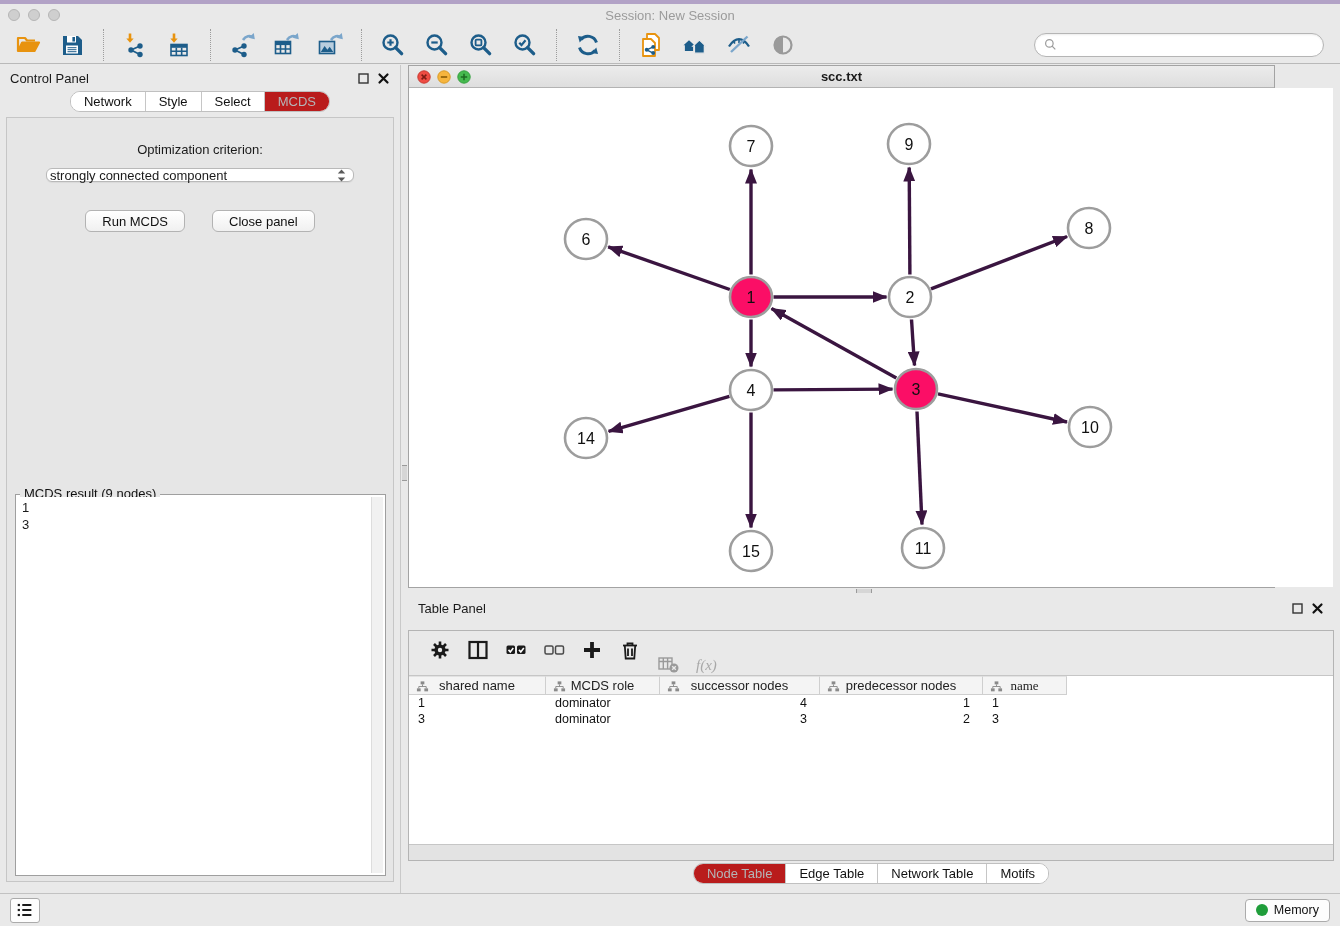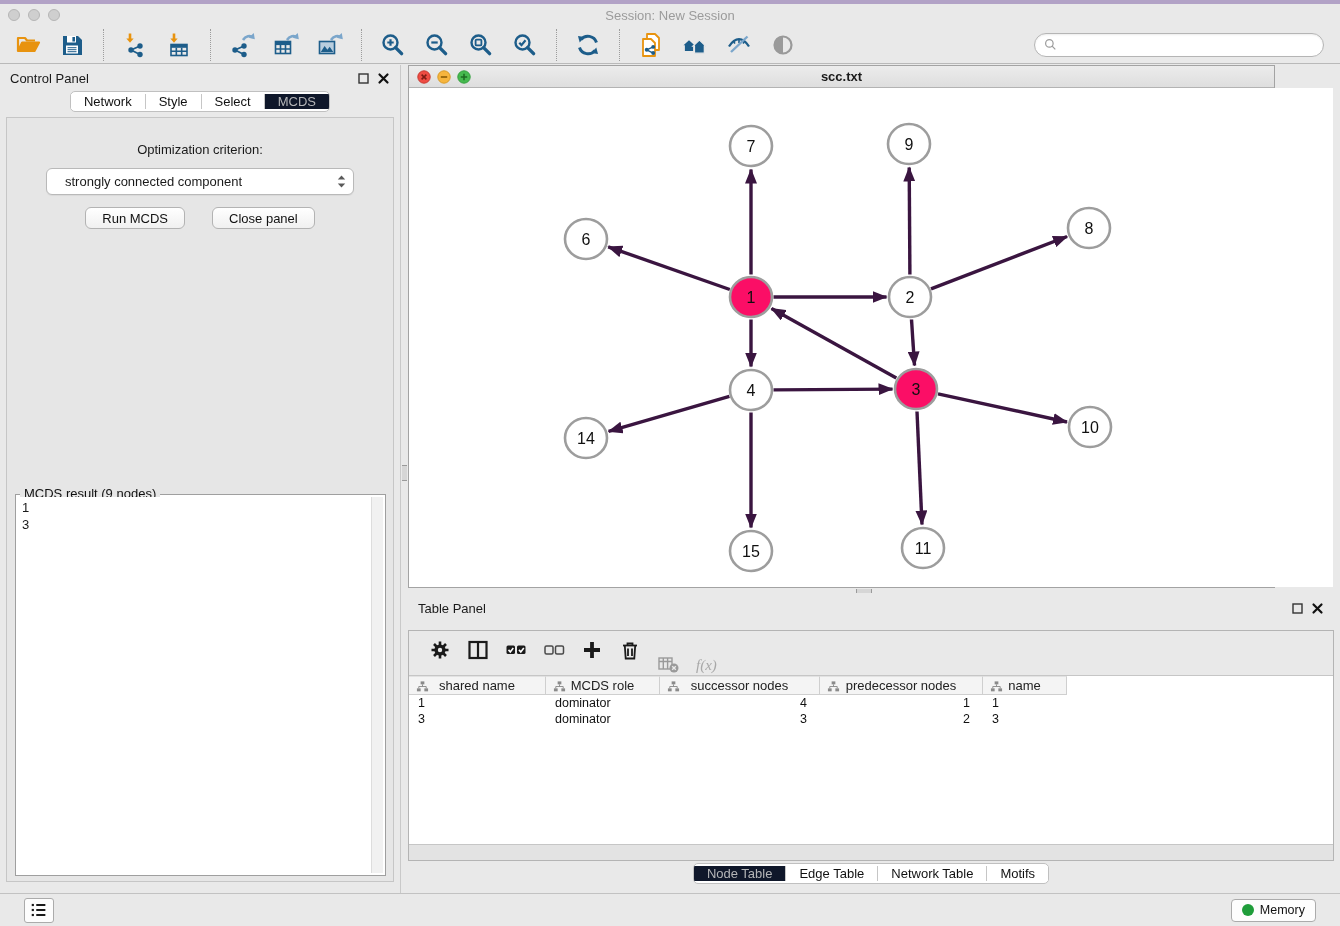--- a/index.html
+++ b/index.html
@@ -24,30 +24,30 @@
   .search-wrap svg { width:15px; height:15px; flex:none; }
   .search-wrap input { border:none; outline:none; background:transparent; flex:1; margin-left:5px; font-size:13px; font-family:"Liberation Sans", sans-serif; }
 
   
   .control-panel { position:absolute; left:0; top:65px; width:400px; height:828px; background:#e9e9e9; }
   .cp-header { position:relative; height:26px; display:flex; align-items:center; padding:0 10px; }
   .panel-title { font-size:13px; color:#1a1a1a; }
   .panel-btns { margin-left:auto; display:flex; align-items:center; gap:7px; }
   .panel-btns svg { width:13px; height:13px; cursor:pointer; }
   .cp-tabs, .tp-tabs { display:flex; justify-content:center; }
-  .seg { display:flex; border:1px solid #c0c0c0; border-radius:5px; overflow:hidden; background:#fff; height:21px;align-items:center; }
+  .seg { display:flex; border:1px solid #c0c0c0; border-radius:10px; overflow:hidden; background:#fff; height:21px; }
   .seg-tab { padding:0 13px; display:flex; align-items:center; font-size:13px; background:#fff; color:#111; cursor:pointer; white-space:nowrap; }
   .seg-tab + .seg-tab { border-left:1px solid #c6c6c6; }
-  .seg-tab.active { background:#0f172a; color:#b4b5b7; }
+  .seg-tab.active { background:#b91c1c; color:#b4b5b7; }
   .cp-content { position:absolute; left:6px; right:6px; top:52px; bottom:11px; background:#e6e6e6; border:1px solid #c6c6c6; }
   .opt-label { text-align:center; margin-top:24px; font-size:13px; }
-  .combo { width:308px; height:27px; margin:11px auto 0; background:#fff; border:1px solid #b9b9b9; border-radius:6px; display:flex; align-items:center; padding:0 6px 0 18px; cursor:pointer; box-shadow:0 1px 1px rgba(0,0,0,.06); }
+  .combo { width:308px; height:14px; margin:11px auto 0; background:#fff; border:1px solid #b9b9b9; border-radius:6px; display:flex; align-items:center; padding:0 6px 0 3px; cursor:pointer; box-shadow:0 1px 1px rgba(0,0,0,.06); }
   .combo-text { flex:1; font-size:13px; }
   .combo svg { width:11px; height:17px; flex:none; }
-  .btn-row { display:flex; justify-content:center; gap:27px; margin-top:12px; }
+  .btn-row { display:flex; justify-content:center; gap:27px; margin-top:28px; }
   .push-btn { height:22px; padding:0 16px; background:linear-gradient(#ffffff,#f0f0f0); border:1px solid #b3b3b3; border-radius:6px; font-size:13px; font-family:"Liberation Sans",sans-serif; cursor:pointer; color:#111; }
   .groupbox { position:absolute; left:8px; width:371px; top:376px; height:382px; border:1px solid #9f9f9f; background:#fff; }
   .groupbox-legend { position:absolute; top:-9px; left:4px; background:#e6e6e6; padding:0 4px; font-size:13px; color:#111; }
   .result-list { position:absolute; inset:2px 14px 2px 2px; background:#fff; overflow:hidden; padding:2px 4px; }
   .result-item { font-size:13px; line-height:17px; }
   .result-scroll { position:absolute; top:2px; bottom:2px; right:2px; width:12px; background:#f1f1f1; border-left:1px solid #ddd; }
 
   
   .v-splitter { position:absolute; left:400px; top:65px; width:8px; height:828px; background:#e9e9e9; border-left:1px solid #c9c9c9; cursor:col-resize; }
   .v-splitter .grip { position:absolute; top:400px; left:1px; width:5px; height:16px; border-top:1px solid #9a9a9a; border-bottom:1px solid #9a9a9a; background:#d6d6d6; }
@@ -75,21 +75,21 @@
   .tbl-header { display:flex; height:19px; }
   .tbl-hcell { position:relative; background:#f4f4f4; border-right:1px solid #cfcfcf; border-bottom:1px solid #cfcfcf; border-top:1px solid #e2e2e2; display:flex; align-items:center; justify-content:center; font-size:13px; color:#222; cursor:pointer; }
   .tbl-hcell .tree { position:absolute; left:7px; top:3px; width:13px; height:13px; }
   .tbl-row { display:flex; height:16px; cursor:default; }
   .tbl-cell { font-size:12.5px; line-height:16px; color:#111; overflow:hidden; white-space:nowrap; }
   .al-left { text-align:left; padding-left:9px; }
   .al-right { text-align:right; padding-right:13px; }
   .tp-tabs { position:absolute; left:0; right:0; top:268px; }
 
   
-  .statusbar { position:absolute; left:0; right:0; top:893px; height:33px; background:#e9e9e9; border-top:1px solid #c2c2c2; display:flex; align-items:center; padding:0 24px; }
+  .statusbar { position:absolute; left:0; right:0; top:893px; height:33px; background:#e9e9e9; border-top:1px solid #c2c2c2; display:flex; align-items:center; padding:0 10px; }
   .list-btn { width:30px; height:25px; background:#fdfdfd; border:1px solid #ababab; border-radius:3px; display:flex; align-items:center; justify-content:center; cursor:pointer; }
   .list-btn svg { width:20px; height:20px; }
   .memory-btn { margin-left:auto; height:23px; background:#fdfdfd; border:1px solid #ababab; border-radius:4px; display:flex; align-items:center; gap:6px; padding:0 10px; cursor:pointer; font-size:12.5px; color:#111; }
   .mem-dot { width:12px; height:12px; border-radius:50%; background:#1f9d3a; }
 </style>
 </head>
 <body>
 
 <div class="app">
 
@@ -548,21 +548,21 @@
               <span class="tree"><svg viewBox="0 0 14 14">
                   <g fill="#8a8a8a">
                     <rect x="5" y="1.5" width="4" height="3.2"></rect>
                     <rect x="1" y="9" width="4" height="3.2"></rect>
                     <rect x="9" y="9" width="4" height="3.2"></rect>
                   </g>
                   <path d="M7 4.7V7M3 9V7h8v2" stroke="#8a8a8a" fill="none"></path>
                 </svg></span>
               <span>predecessor nodes</span>
             </div>
-            <div class="tbl-hcell" style="width: 84px;">
+            <div class="tbl-hcell" style="width: 84px; font-family: Liberation Serif, serif;">
               <span class="tree"><svg viewBox="0 0 14 14">
                   <g fill="#8a8a8a">
                     <rect x="5" y="1.5" width="4" height="3.2"></rect>
                     <rect x="1" y="9" width="4" height="3.2"></rect>
                     <rect x="9" y="9" width="4" height="3.2"></rect>
                   </g>
                   <path d="M7 4.7V7M3 9V7h8v2" stroke="#8a8a8a" fill="none"></path>
                 </svg></span>
               <span>name</span>
             </div>

